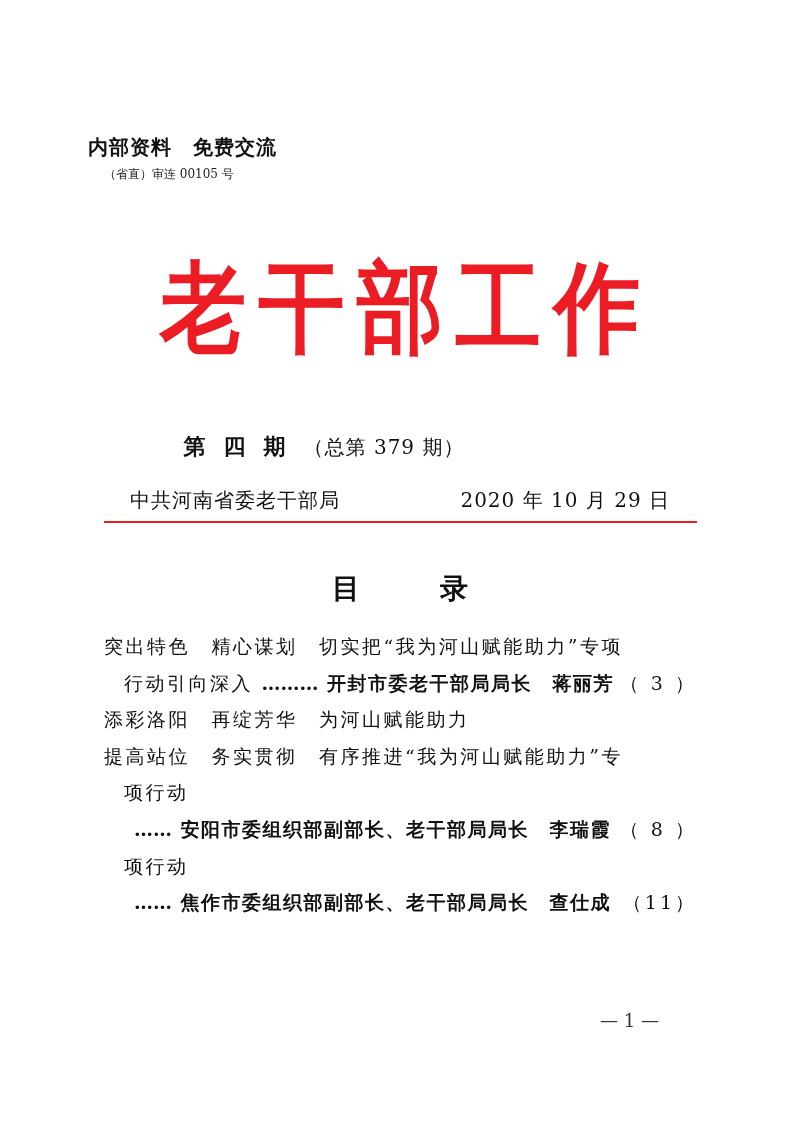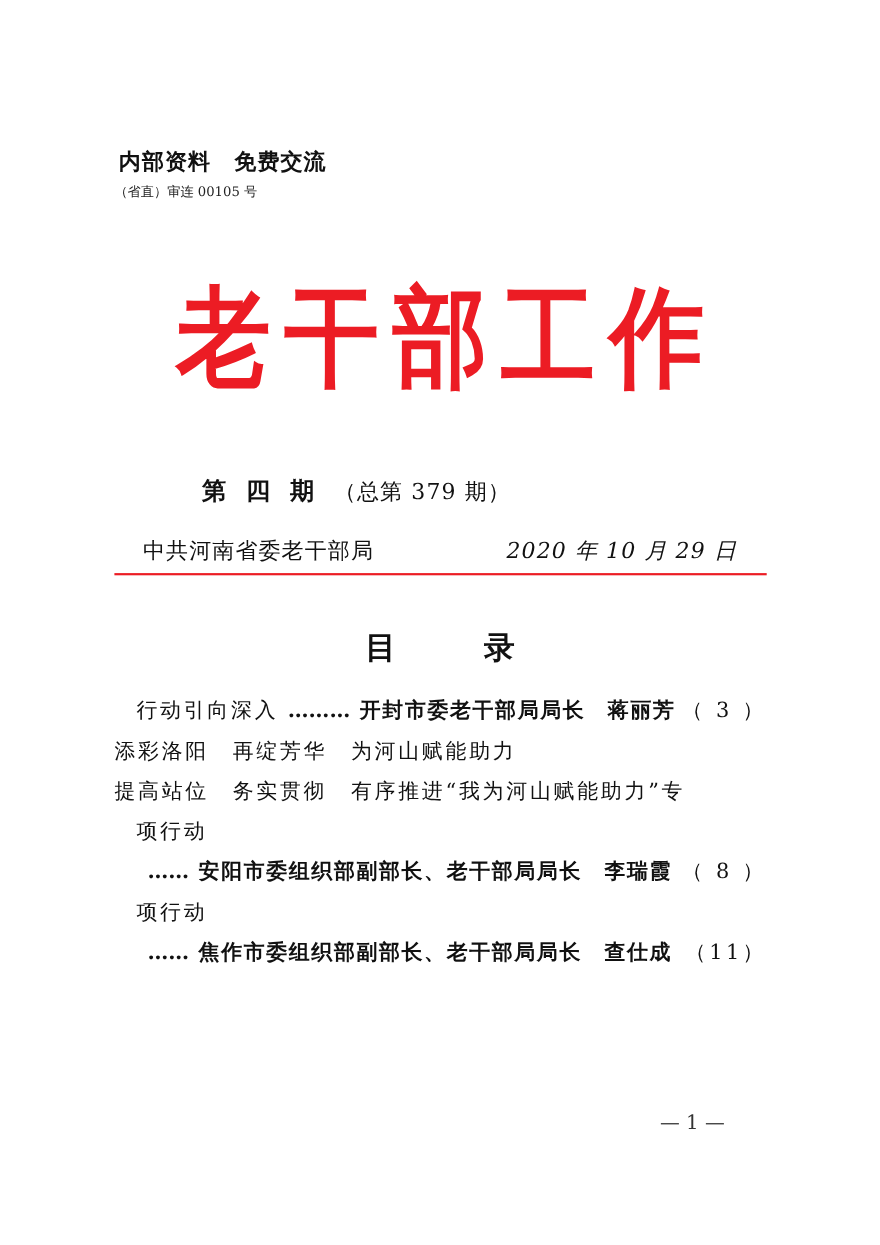--- a/index.html
+++ b/index.html
@@ -11,21 +11,21 @@
       width: 800px;
       height: 1132px;
       position: relative;
       overflow: hidden;
       font-family: "DejaVu Serif", "Liberation Serif", serif;
       color: #111111;
     }
     .abs { position: absolute; }
 
     .internal-label {
-      left: 108px;
+      left: 88px;
       top: 134px;
       font-family: Liberation Mono, monospace;
       font-weight: bold;
       font-size: 20px;
       letter-spacing: 1px;
       white-space: pre;
     }
     .reg-no {
       left: 104px;
       top: 166px;
@@ -70,21 +70,20 @@
       left: 130px;
       top: 487px;
       font-size: 20px;
       letter-spacing: 1px;
     }
     .pub-date {
       right: 130px;
       top: 487px;
       font-size: 20px;
       letter-spacing: 1px;
-      font-style: italic;
     }
     .red-rule {
       left: 104px;
       top: 521px;
       width: 593px;
       height: 2px;
       background: var(--red);
     }
     .toc-title {
       left: 0;
@@ -154,20 +153,21 @@
 <div class="abs publisher">中共河南省委老干部局</div>
 <div class="abs pub-date">2020 年 10 月 29 日</div>
 <div class="abs red-rule"></div>
 
 <div class="abs toc-title">
   <span>目</span><span>录</span>
 </div>
 
 <div class="abs toc">
 
+  <div class="toc-line">突出特色　精心谋划　切实把“我为河山赋能助力”专项</div>
   <div class="toc-line indent1"><span>行动引向深入</span> <span class="leader">………</span> <span class="author">开封市委老干部局局长　蒋丽芳</span><span class="page">（ 3 ）</span></div>
 
   <div class="toc-line">添彩洛阳　再绽芳华　为河山赋能助力</div>
 
   <div class="toc-line">提高站位　务实贯彻　有序推进“我为河山赋能助力”专</div>
   <div class="toc-line indent1">项行动</div>
   <div class="toc-line indent2"><span class="leader">……</span> <span class="author">安阳市委组织部副部长、老干部局局长　李瑞霞</span><span class="page">（ 8 ）</span></div>
 
   <div class="toc-line indent1">项行动</div>
   <div class="toc-line indent2"><span class="leader">……</span> <span class="author">焦作市委组织部副部长、老干部局局长　查仕成</span><span class="page">（11）</span></div>

